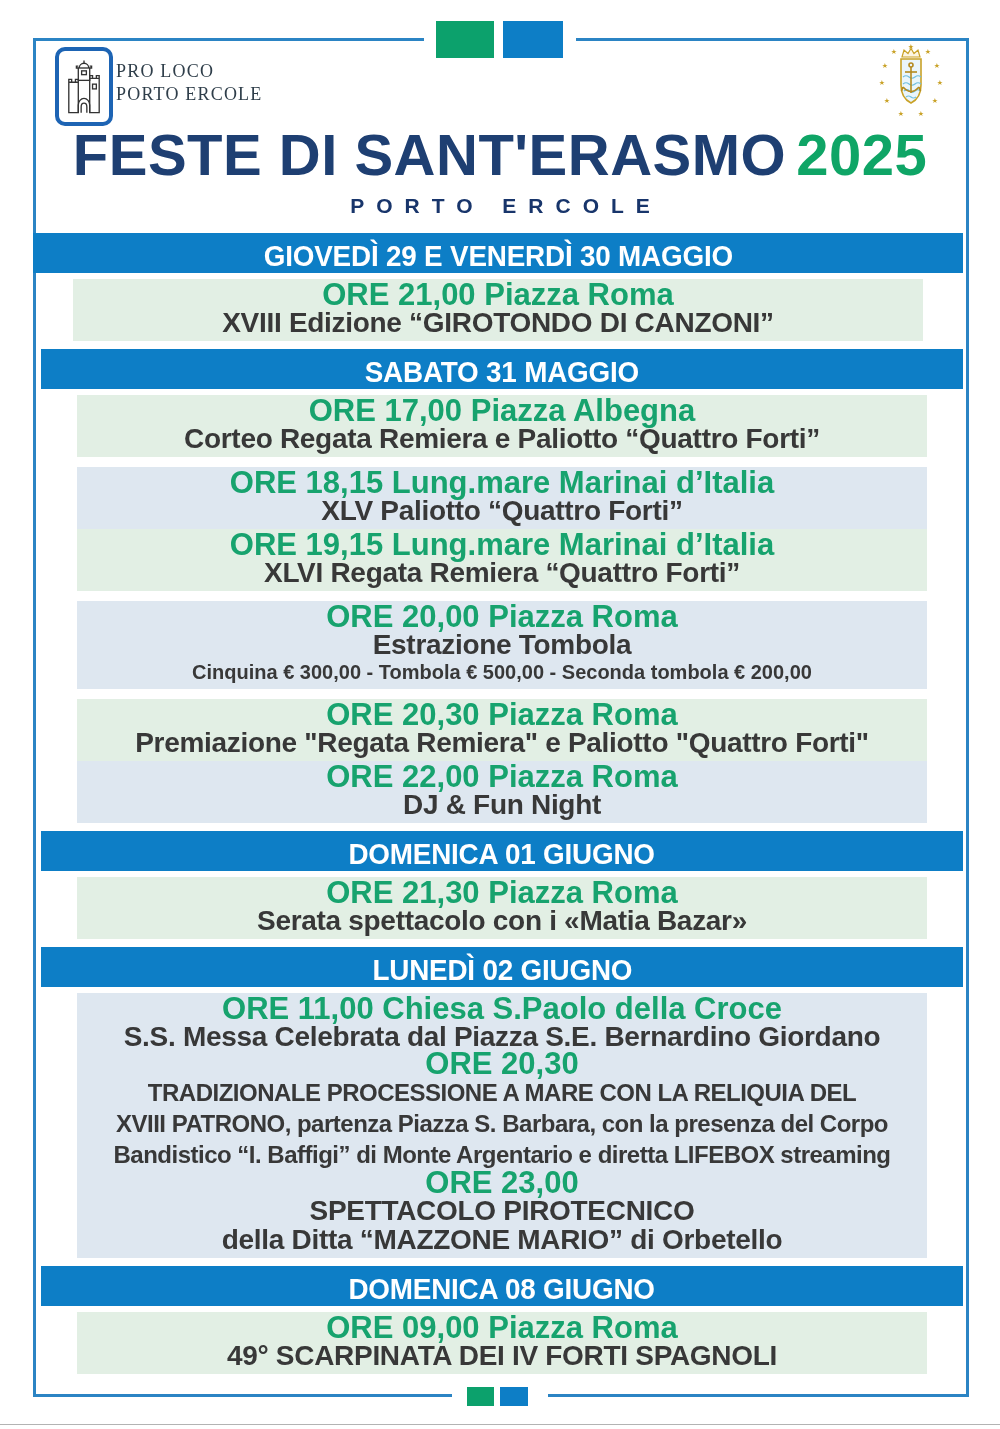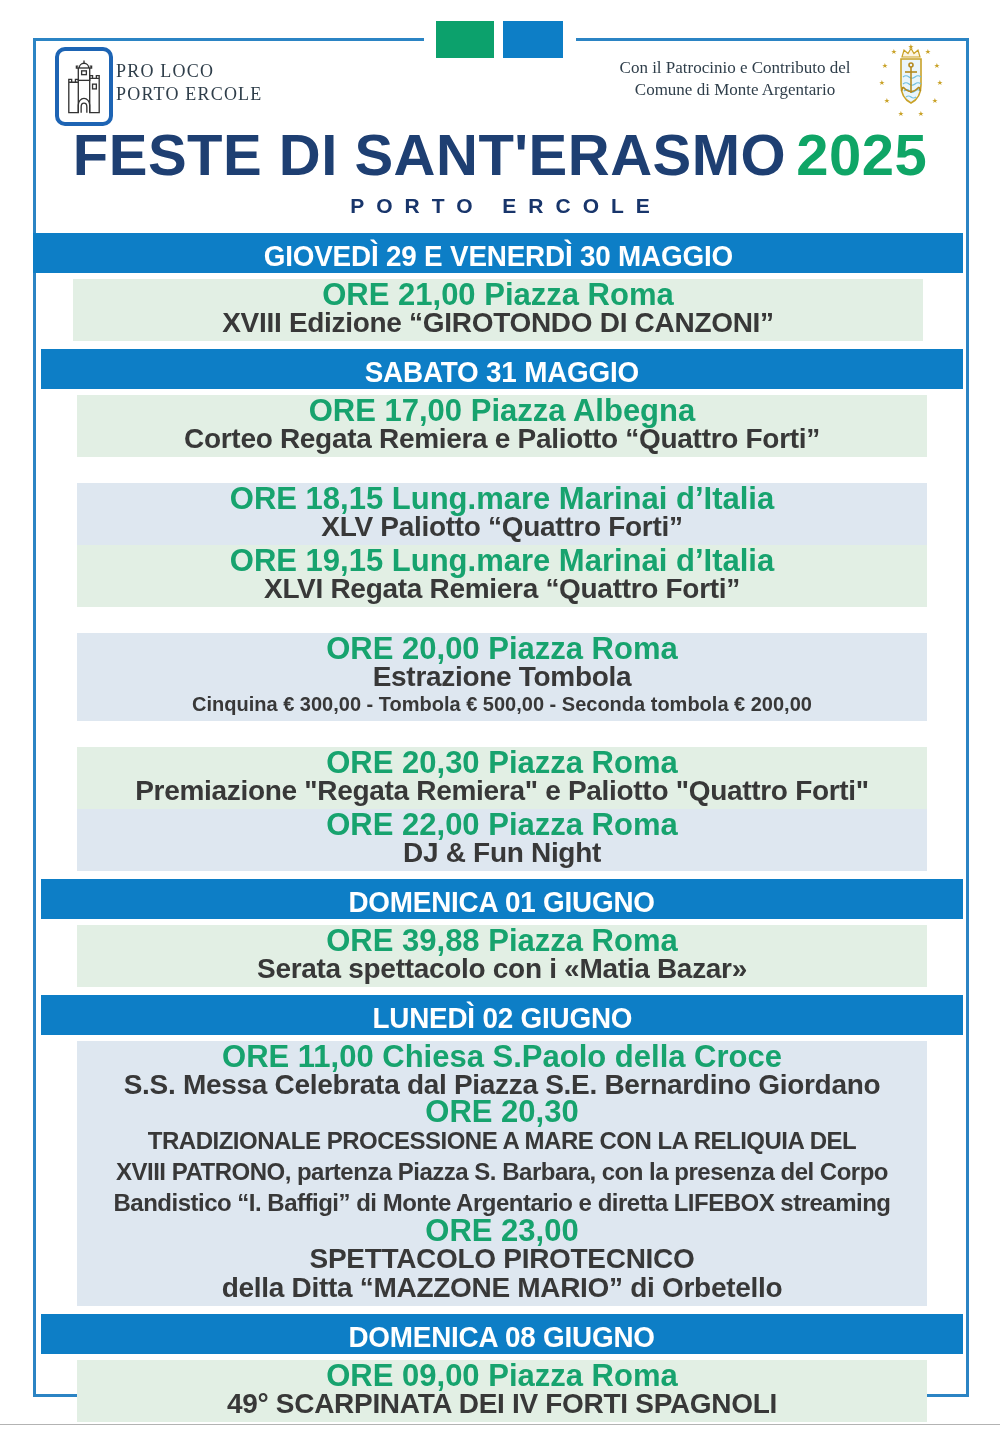--- a/index.html
+++ b/index.html
@@ -61,21 +61,21 @@
   }
   .banner-text {
     font-weight:bold; font-size:29px; letter-spacing:-0.2px;
     display:inline-block; transform:scaleX(0.96);
   }
   .event {
     width:850px; margin:0 auto; box-sizing:border-box;
     text-align:center; padding:3px 8px 4px;
   }
   .banner + .event { margin-top:6px; }
-  .event.spaced { margin-top:26px; }
+  .event.spaced { margin-top:10px; }
   .bg-green { background:#e2efe4; }
   .bg-blue  { background:#dee7f0; }
   .row-time  { color:#17a36e; font-weight:bold; font-size:31px; line-height:26px; }
   .row-title { color:#383838; font-weight:bold; font-size:28px; line-height:29px; letter-spacing:-0.3px; }
   .row-para  { color:#383838; font-weight:bold; font-size:24px; line-height:31px; letter-spacing:-0.5px; }
   .row-sub   { color:#383838; font-weight:bold; font-size:20px; line-height:26px; }
 
   .page-edge { position:absolute; left:0; top:1424px; width:100%; height:1px; background:#b3b3b3; }
 </style>
 </head>
@@ -103,24 +103,20 @@
       <rect x="29" y="26" width="4" height="5"></rect>
       <path d="M14 56 v-8 a6 7 0 0 1 12 0 v8"></path>
       <path d="M17 56 v-6 a3 4 0 0 1 6 0 v6"></path>
     </svg>
   </div>
   <div class="prologo">
     <div>PRO LOCO</div>
     <div>PORTO ERCOLE</div>
   </div>
 
-  <div class="patronage">
-    <div>Con il Patrocinio e Contributo del</div>
-    <div>Comune di Monte Argentario</div>
-  </div>
   <svg class="crest" viewBox="0 0 64 78">
     <g fill="#c9a227" font-size="7" font-family="DejaVu Sans, sans-serif" text-anchor="middle">
       <text x="32" y="8">★</text>
         <text x="15" y="13">★</text>
         <text x="49" y="13">★</text>
       <text x="6" y="27">★</text>
         <text x="58" y="27">★</text>
       <text x="3" y="44">★</text>
         <text x="61" y="44">★</text>
       <text x="8" y="62">★</text>
@@ -187,21 +183,21 @@
         <div class="event bg-blue">
           <div class="row-time">ORE 22,00 Piazza Roma</div>
           <div class="row-title">DJ &amp; Fun Night</div>
         </div>
       </section>
       <section class="section">
         <div class="banner">
           <span class="banner-text">DOMENICA 01 GIUGNO</span>
         </div>
         <div class="event bg-green">
-          <div class="row-time">ORE 39,88 Piazza Roma</div>
+          <div class="row-time">ORE 21,30 Piazza Roma</div>
           <div class="row-title">Serata spettacolo con i «Matia Bazar»</div>
         </div>
       </section>
       <section class="section">
         <div class="banner">
           <span class="banner-text">LUNEDÌ 02 GIUGNO</span>
         </div>
         <div class="event bg-blue">
           <div class="row-time">ORE 11,00 Chiesa S.Paolo della Croce</div>
           <div class="row-title">S.S. Messa Celebrata dal Piazza S.E. Bernardino Giordano</div>

